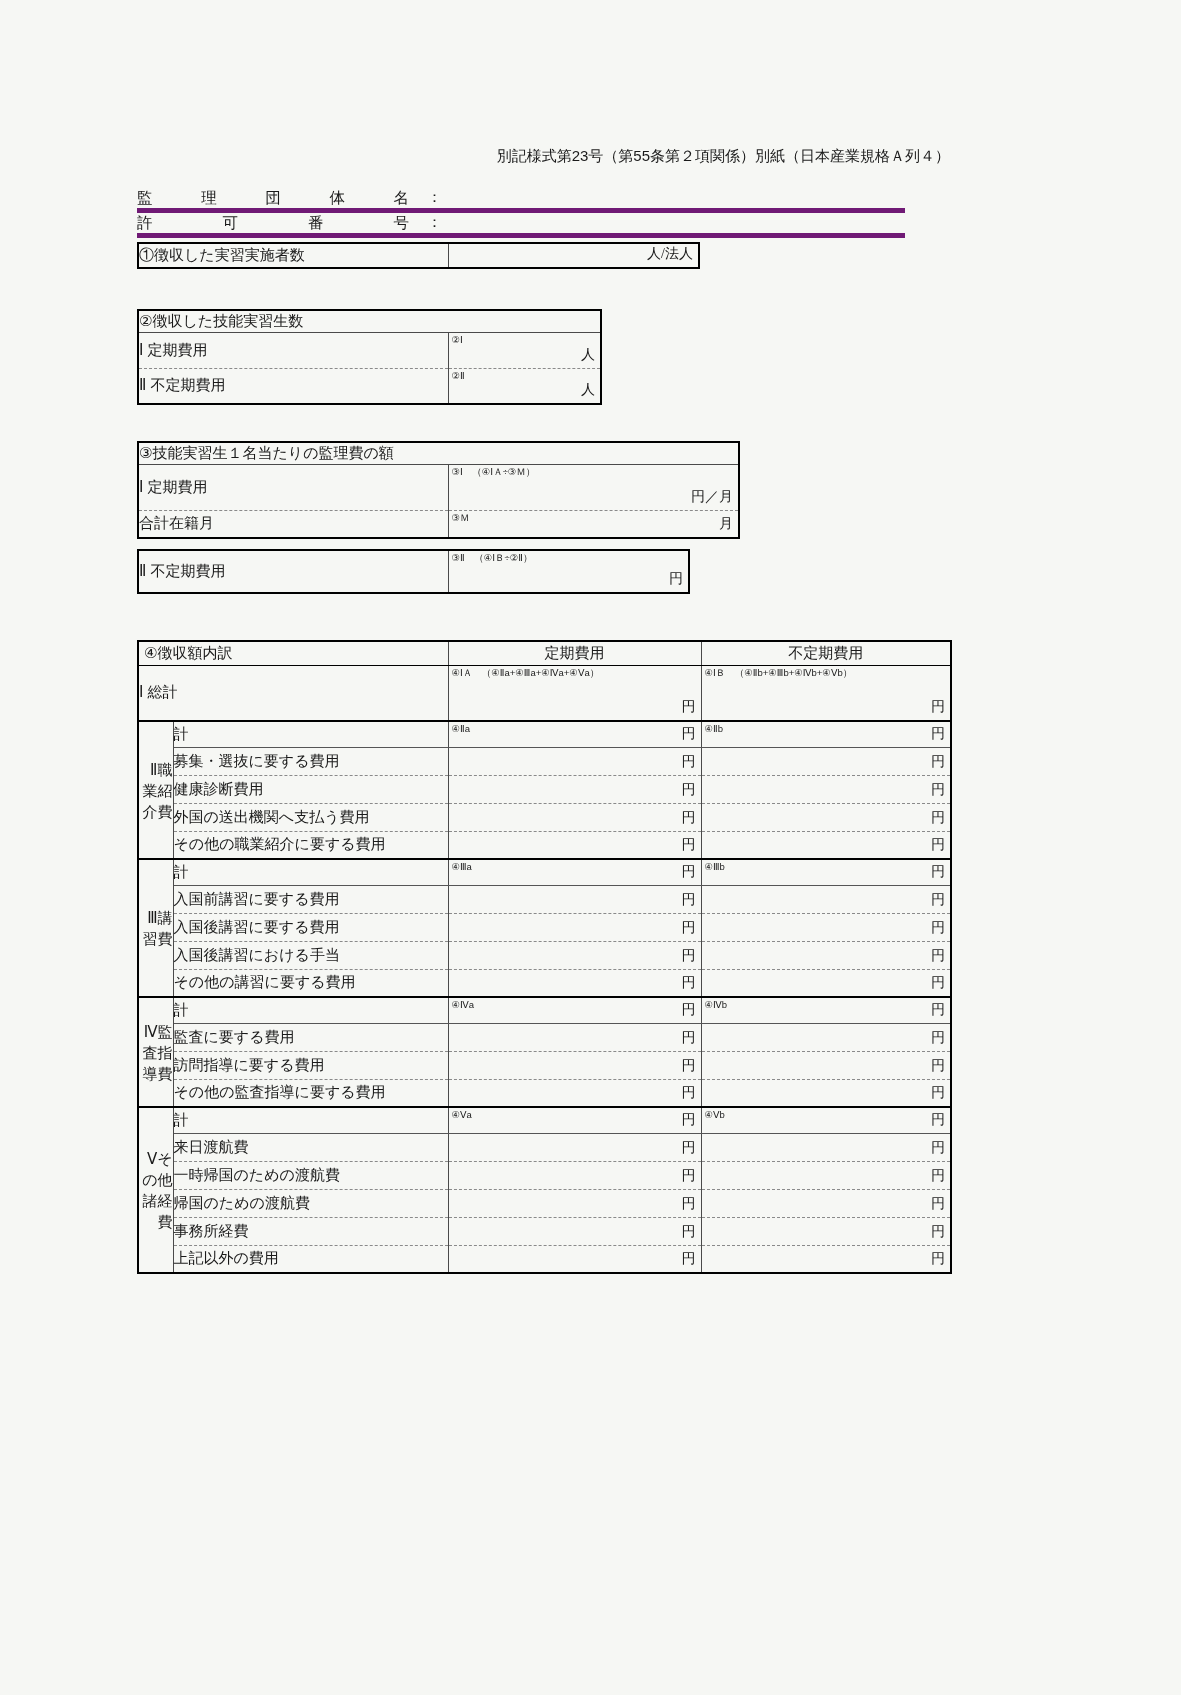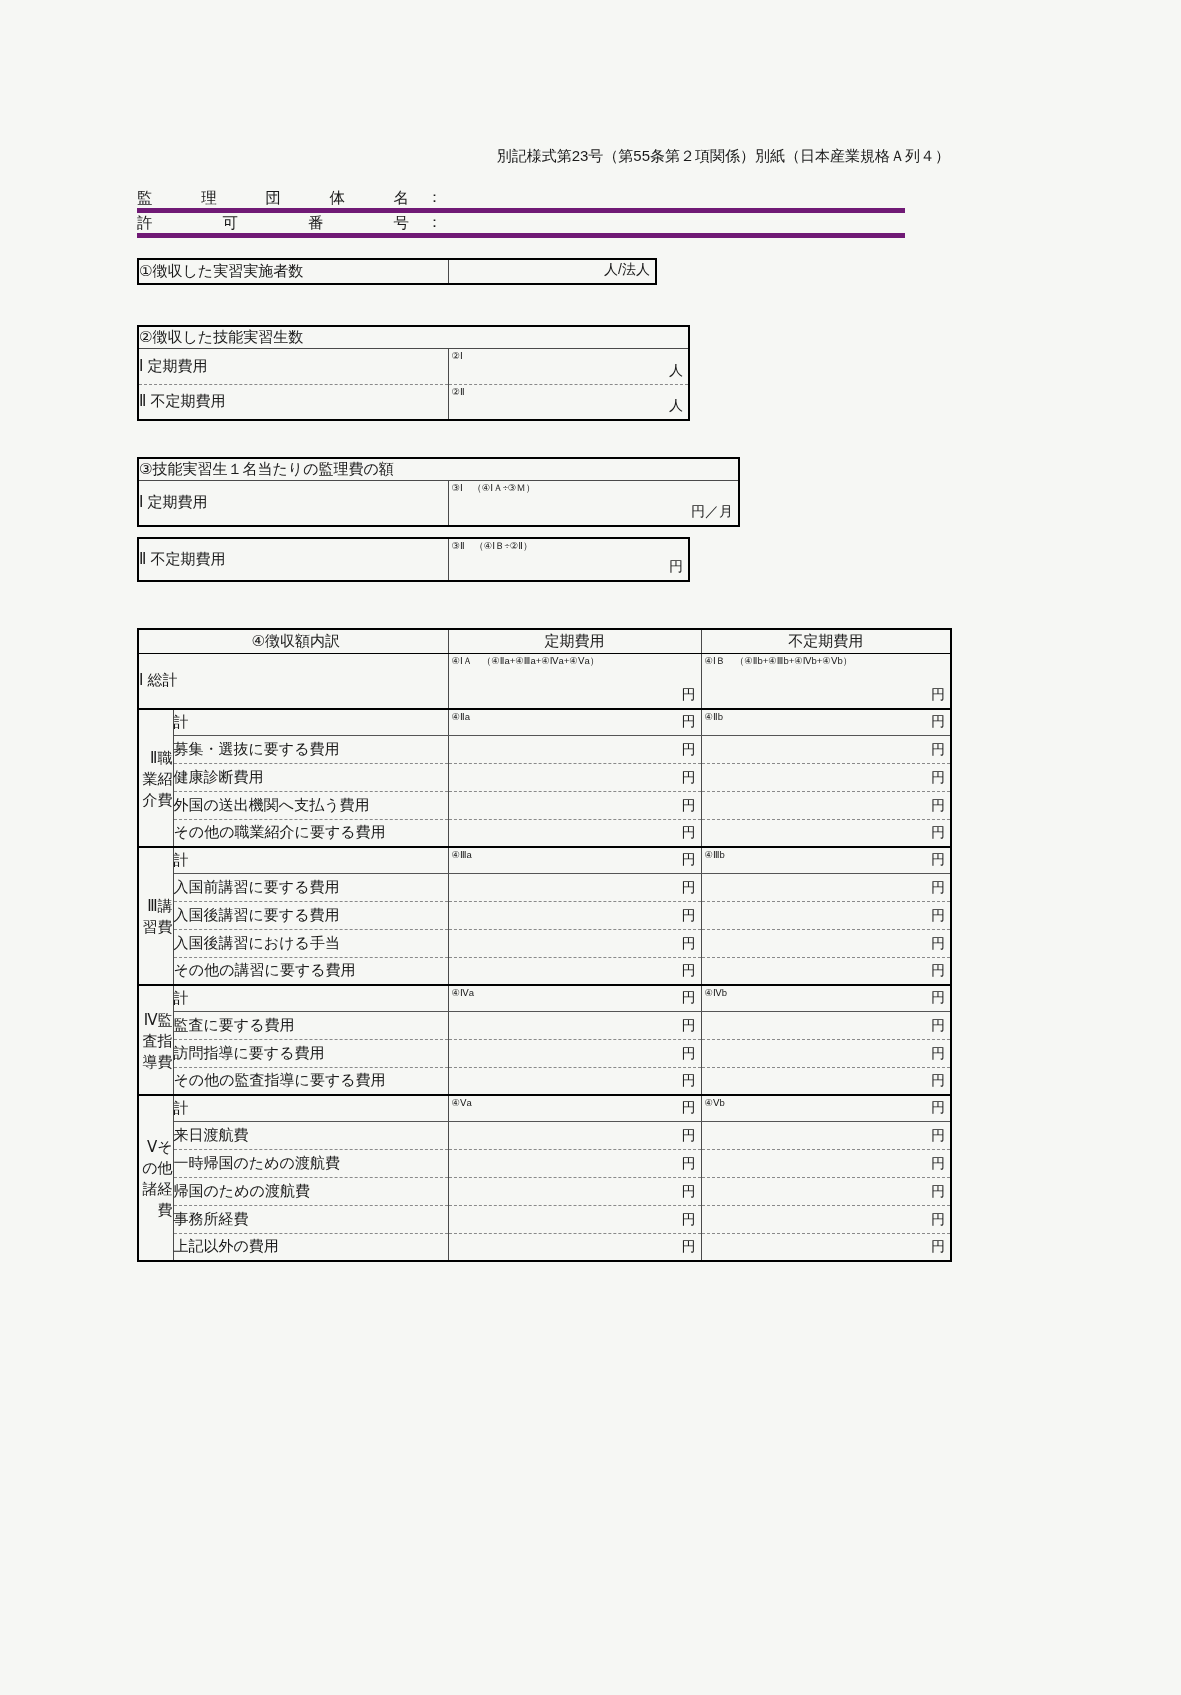--- a/index.html
+++ b/index.html
@@ -26,37 +26,37 @@
     border-top: none; border-bottom: 1px dashed #8a8a8a;
     padding: 0; vertical-align: middle; font-size: 15px;
   }
   .ft tr:last-child td { border-bottom: none; }
   .title-row td { border-bottom: 1px solid #4a4a4a !important; }
   .lbl, .ttl { padding: 2px 5px; }
   .val { position: relative; }
   .val .ref { position: absolute; top: 1px; left: 3px; font-size: 9.5px; white-space: nowrap; color: #222; }
   .val .unit { position: absolute; right: 5px; bottom: 4px; font-size: 14px; }
 
-  .t1 { width: 520px; margin-top: 20px; }
+  .t1 { width: 563px; margin-top: 4px; font-family: Liberation Serif, serif; }
   .t1 td { height: 25px; }
 
-  .t2 { width: 553px; margin-top: 40px; }
+  .t2 { width: 465px; margin-top: 40px; }
   .t2 .title-row td { height: 22px; }
   .t2 .tall td { height: 36px; }
 
   .t3a { width: 603px; margin-top: 36px; }
   .t3a .title-row td { height: 22px; }
   .t3a .r1 td { height: 46px; }
   .t3a .r2 td { height: 28px; }
   .t3b { width: 553px; margin-top: 10px; }
   .t3b td { height: 43px; }
 
   .t4 { width: 813px; margin-top: 46px; }
   .t4 .hdr td { height: 24px; text-align: center; border-bottom: 1px solid #000 !important; }
-  .t4 .hdr td.bh { text-align: center; padding-left: 5px; }
+  .t4 .hdr td.bh { text-align: left; padding-left: 5px; }
   .t4 .total td { height: 56px; }
   .t4 .sum-row td { height: 26px; }
   .t4 .sum-row td { border-bottom: 1px solid #555; }
   .t4 .item-row td { height: 28px; }
   tr.group-start td { border-top: 2px solid #000 !important; }
   .item-label { padding: 2px 5px; font-size: 14.5px; }
   .group-label {
     font-size: 14px; line-height: 1.4; padding: 2px 3px;
     word-break: break-all; text-align: right; vertical-align: middle;
   }
@@ -134,20 +134,27 @@
         <tr class="title-row">
       <td class="ttl" colspan="2">③技能実習生１名当たりの監理費の額</td>
     </tr>
     <tr class="r1">
       <td class="lbl">Ⅰ 定期費用</td>
       <td class="val">
         <span class="ref">③Ⅰ　（④ⅠＡ÷③Ｍ）</span>
         <span class="unit">円／月</span>
       </td>
     </tr>
+    <tr class="r2">
+      <td class="lbl">合計在籍月</td>
+      <td class="val">
+        <span class="ref">③Ｍ</span>
+        <span class="unit">月</span>
+      </td>
+    </tr>
   </tbody>
     </table>
   <table class="ft t3b">
     <colgroup>
         <col style="width:310px">
         <col>
       </colgroup>
     <tbody>
         <tr>
       <td class="lbl">Ⅱ 不定期費用</td>

